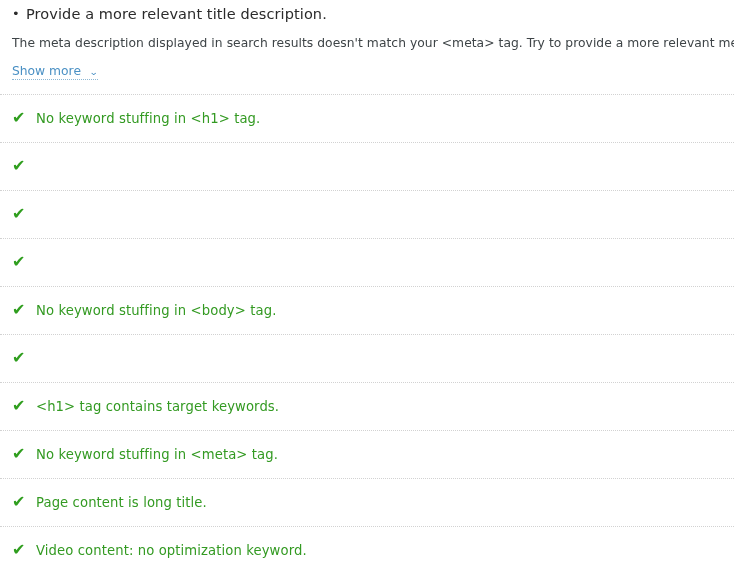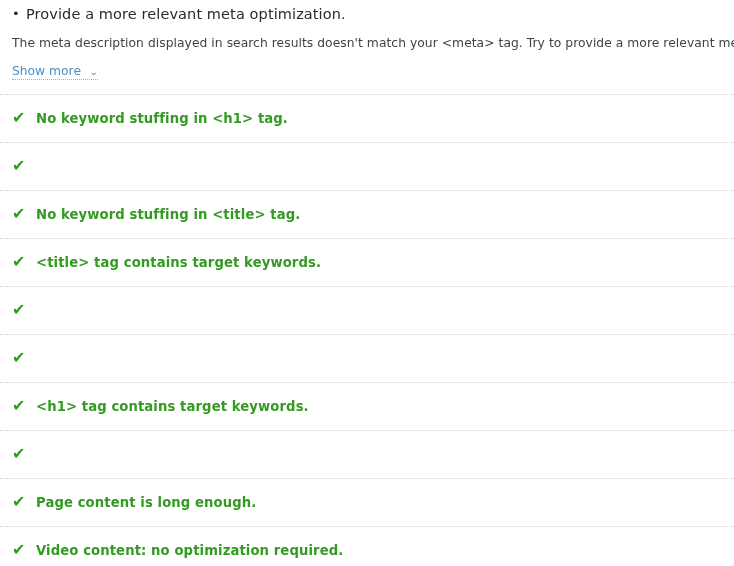--- a/index.html
+++ b/index.html
@@ -101,33 +101,32 @@
     color: #2f9e1e;
     text-align: left;
     transform: translateY(-1px);
   }
   .check-label {
     font-size: 13.2px;
     color: #339a22;
     line-height: 16px;
     letter-spacing: 0.1px;
     white-space: nowrap;
-    font-weight: bold;
   }
 </style>
 </head>
 <body>
 
 <div class="page">
 
   <div class="issue-block">
 
     <div class="issue-title">
       <span class="issue-bullet">•</span>
-      <span class="issue-title-text">Provide a more relevant meta optimization.</span>
+      <span class="issue-title-text">Provide a more relevant title description.</span>
     </div>
 
     <div class="issue-desc">The meta description displayed in search results doesn't match your &lt;meta&gt; tag. Try to provide a more relevant meta description.</div>
 
     <div class="show-more-wrap">
       <a class="show-more" href="#">
         <span>Show more</span>
         <span class="chev">⌄</span>
       </a>
     </div>
@@ -137,42 +136,42 @@
   <div class="check-list" id="check-list">
       <div class="check-row">
         <span class="check-icon">✔</span>
         <span class="check-label">No keyword stuffing in &lt;h1&gt; tag.</span>
       </div>
       <div class="check-row">
         <span class="check-icon">✔</span>
       </div>
       <div class="check-row">
         <span class="check-icon">✔</span>
-        <span class="check-label">No keyword stuffing in &lt;title&gt; tag.</span>
       </div>
       <div class="check-row">
         <span class="check-icon">✔</span>
-        <span class="check-label">&lt;title&gt; tag contains target keywords.</span>
       </div>
       <div class="check-row">
         <span class="check-icon">✔</span>
+        <span class="check-label">No keyword stuffing in &lt;body&gt; tag.</span>
       </div>
       <div class="check-row">
         <span class="check-icon">✔</span>
       </div>
       <div class="check-row">
         <span class="check-icon">✔</span>
         <span class="check-label">&lt;h1&gt; tag contains target keywords.</span>
       </div>
       <div class="check-row">
         <span class="check-icon">✔</span>
+        <span class="check-label">No keyword stuffing in &lt;meta&gt; tag.</span>
       </div>
       <div class="check-row">
         <span class="check-icon">✔</span>
-        <span class="check-label">Page content is long enough.</span>
+        <span class="check-label">Page content is long title.</span>
       </div>
       <div class="check-row">
         <span class="check-icon">✔</span>
-        <span class="check-label">Video content: no optimization required.</span>
+        <span class="check-label">Video content: no optimization keyword.</span>
       </div>
     </div>
 
 </div>
 
 </body></html>

